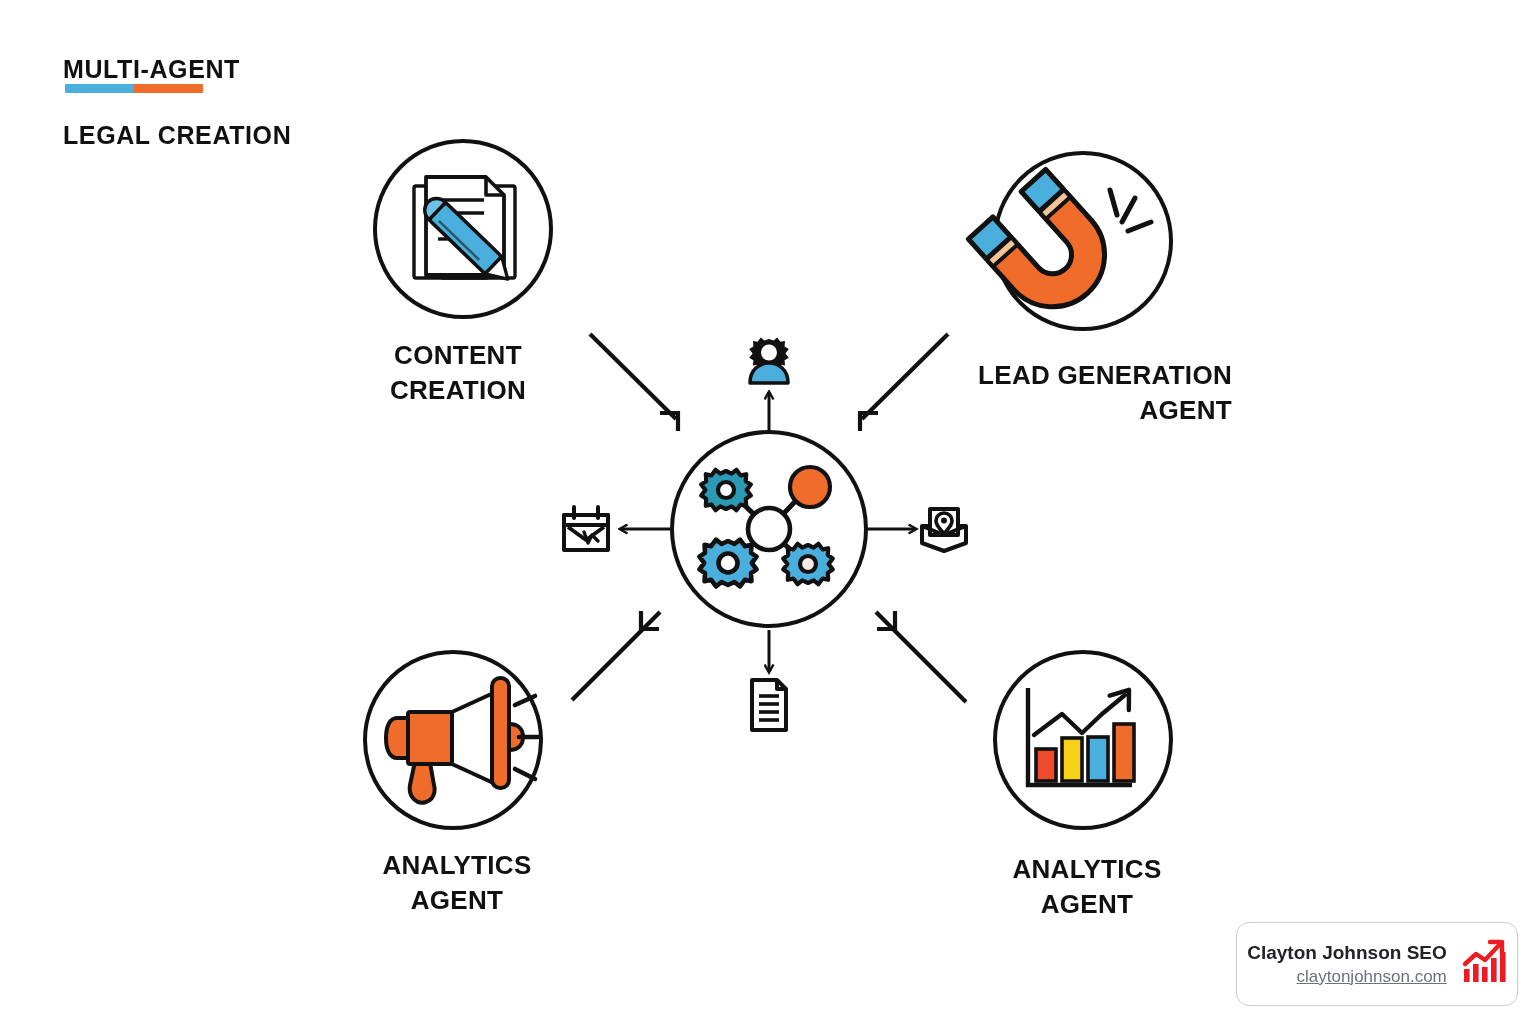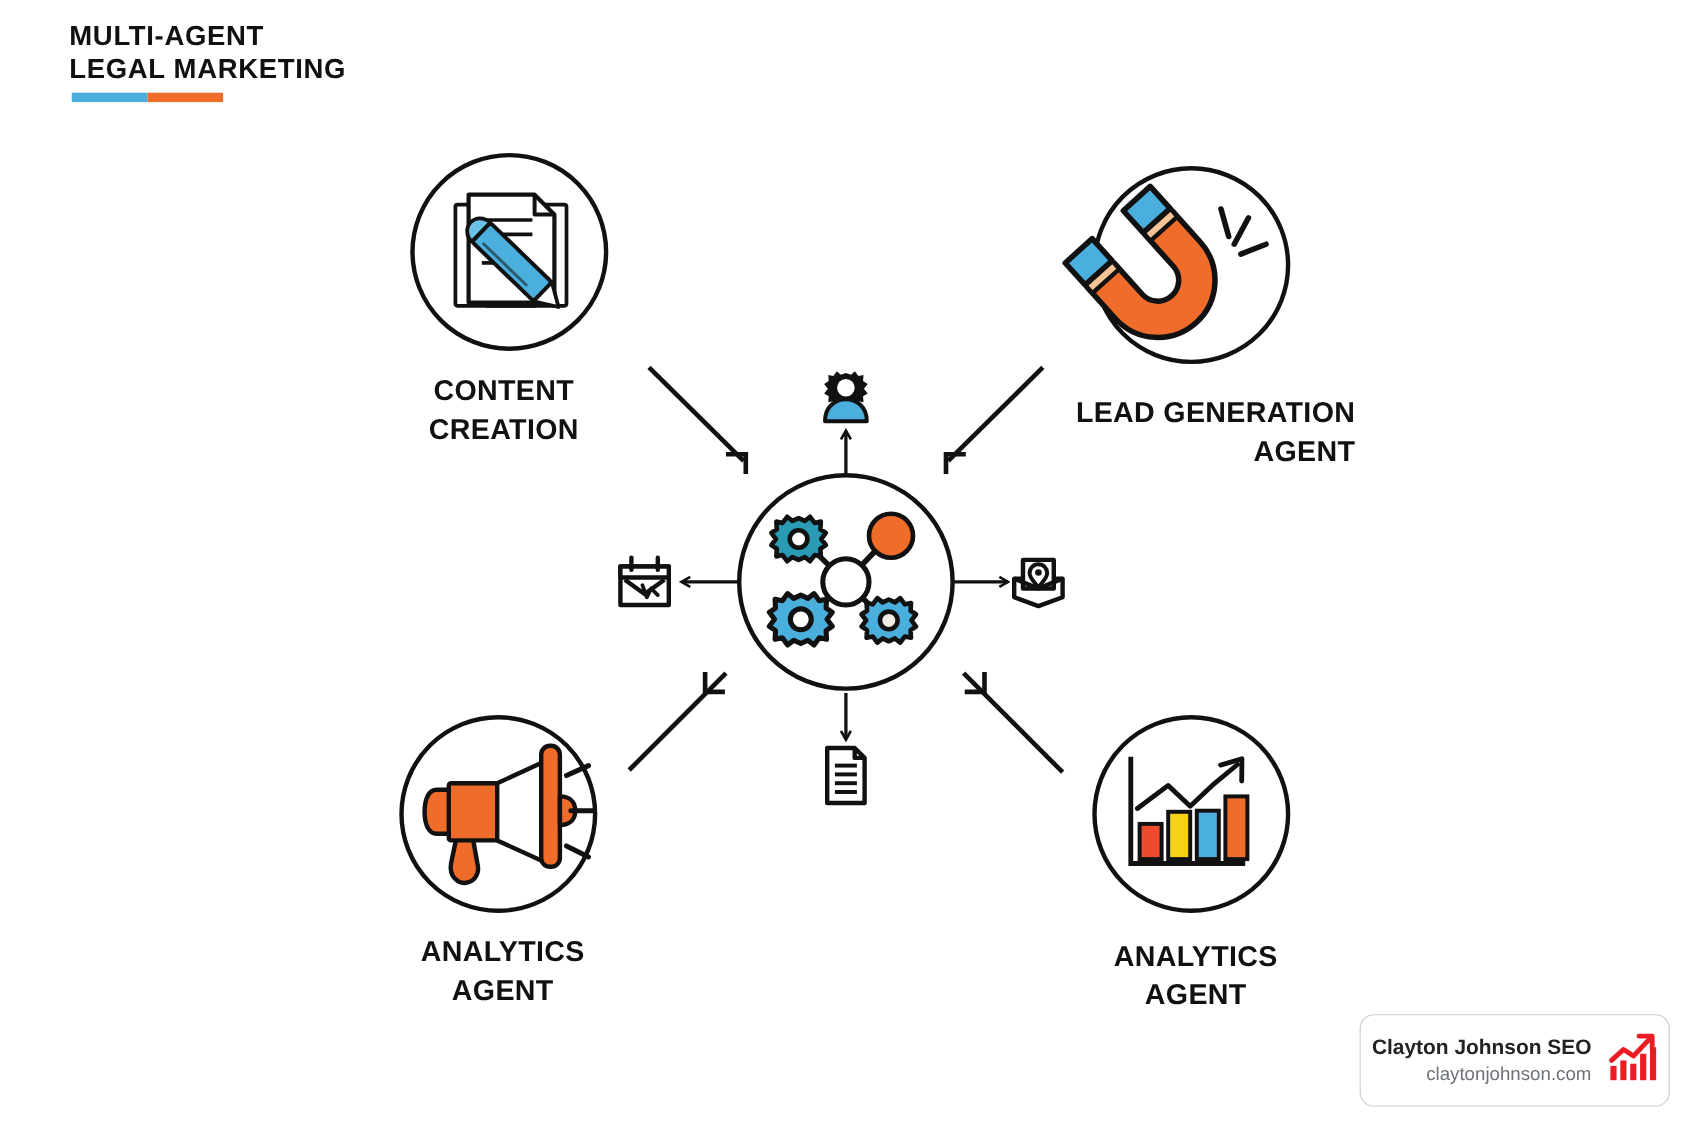--- a/index.html
+++ b/index.html
@@ -23,20 +23,21 @@
     width: 420px;
   }
   #title-block .title-line {
     font-family: "Liberation Sans", sans-serif;
     font-weight: bold;
     font-size: 25px;
     letter-spacing: 0.6px;
     color: #111111;
     line-height: 30px;
     white-space: nowrap;
+    margin-top: 36px;
   }
   #title-underline {
     position: absolute;
     left: 2px; top: 66px;
     width: 138px; height: 9px;
     display: flex;
     border-radius: 1px;
     overflow: hidden;
   }
   #title-underline .seg-blue  { flex: 1 1 50%; background: #4aafdc; }
@@ -90,29 +91,30 @@
     color: #222326;
     line-height: 24px;
     white-space: nowrap;
   }
   #watermark .wm-url {
     font-family: "Liberation Sans", sans-serif;
     font-size: 17px;
     color: #6d7178;
     line-height: 23px;
     white-space: nowrap;
+    text-decoration: underline;
   }
   #watermark .wm-logo { flex: 0 0 auto; }
 </style>
 </head>
 <body>
 
 <div id="title-block">
   <div class="title-line">MULTI-AGENT</div>
-  <div class="title-line">LEGAL MARKETING</div>
+  <div class="title-line">LEGAL CREATION</div>
   <div id="title-underline">
     <div class="seg-blue" style="background: rgb(74, 175, 220);"></div>
     <div class="seg-orange" style="background: rgb(239, 108, 42);"></div>
   </div>
 </div>
 
 <div id="diagram">
 <svg width="1536" height="1024" viewBox="0 0 1536 1024" xmlns="http://www.w3.org/2000/svg">
 
   <defs>

